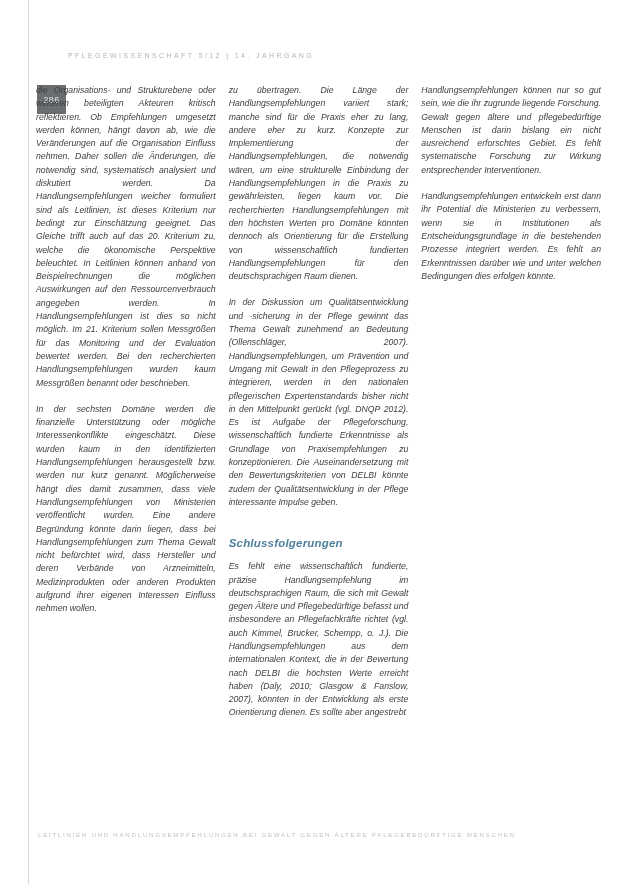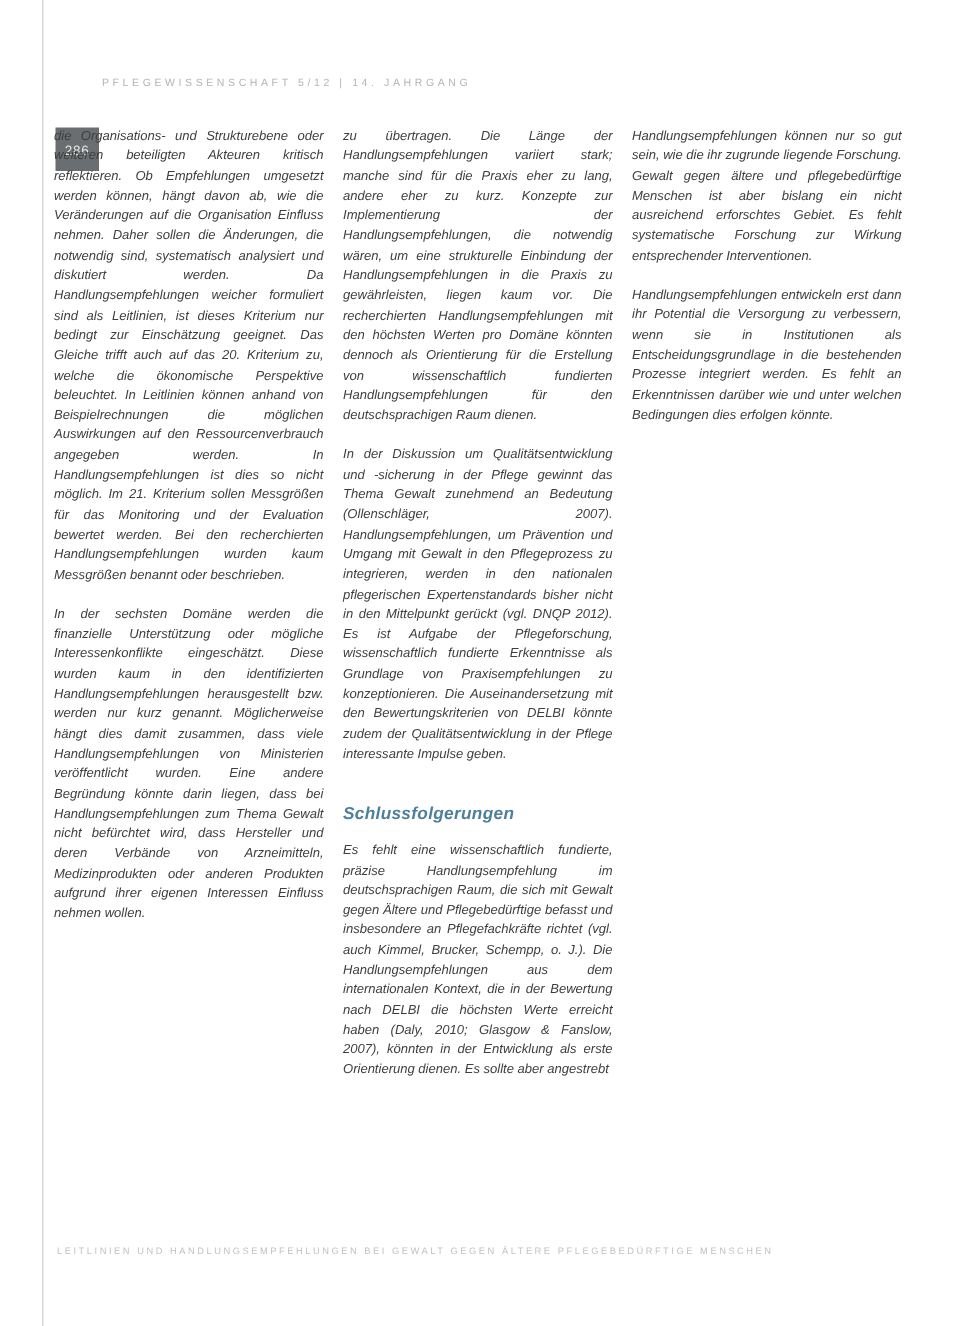--- a/index.html
+++ b/index.html
@@ -108,21 +108,21 @@
     </div>
 
     <div class="col">
       <p>zu übertragen. Die Länge der Handlungsempfehlungen variiert stark; manche sind für die Praxis eher zu lang, andere eher zu kurz. Konzepte zur Implementierung der Handlungsempfehlungen, die notwendig wären, um eine strukturelle Einbindung der Handlungsempfehlungen in die Praxis zu gewährleisten, liegen kaum vor. Die recherchierten Handlungsempfehlungen mit den höchsten Werten pro Domäne könnten dennoch als Orientierung für die Erstellung von wissenschaftlich fundierten Handlungsempfehlungen für den deutschsprachigen Raum dienen.</p>
       <p>In der Diskussion um Qualitätsentwicklung und -sicherung in der Pflege gewinnt das Thema Gewalt zunehmend an Bedeutung (Ollenschläger, 2007). Handlungsempfehlungen, um Prävention und Umgang mit Gewalt in den Pflegeprozess zu integrieren, werden in den nationalen pflegerischen Expertenstandards bisher nicht in den Mittelpunkt gerückt (vgl. DNQP 2012). Es ist Aufgabe der Pflegeforschung, wissenschaftlich fundierte Erkenntnisse als Grundlage von Praxisempfehlungen zu konzeptionieren. Die Auseinandersetzung mit den Bewertungskriterien von DELBI könnte zudem der Qualitätsentwicklung in der Pflege interessante Impulse geben.</p>
       <h2 class="section-heading" style="color: rgb(78, 127, 156); margin-top: 28px;">Schlussfolgerungen</h2>
       <p>Es fehlt eine wissenschaftlich fundierte, präzise Handlungsempfehlung im deutschsprachigen Raum, die sich mit Gewalt gegen Ältere und Pflegebedürftige befasst und insbesondere an Pflegefachkräfte richtet (vgl. auch Kimmel, Brucker, Schempp, o. J.). Die Handlungsempfehlungen aus dem internationalen Kontext, die in der Bewertung nach DELBI die höchsten Werte erreicht haben (Daly, 2010; Glasgow &amp; Fanslow, 2007), könnten in der Entwicklung als erste Orientierung dienen. Es sollte aber angestrebt</p>
     </div>
 
     <div class="col">
-      <p>Handlungsempfehlungen können nur so gut sein, wie die ihr zugrunde liegende Forschung. Gewalt gegen ältere und pflegebedürftige Menschen ist aber bislang ein nicht ausreichend erforschtes Gebiet. Es fehlt systematische Forschung zur Wirkung entsprechender Interventionen.</p>
-      <p>Handlungsempfehlungen entwickeln erst dann ihr Potential die Versorgung zu verbessern, wenn sie in Institutionen als Entscheidungsgrundlage in die bestehenden Prozesse integriert werden. Es fehlt an Erkenntnissen darüber wie und unter welchen Bedingungen dies erfolgen könnte.</p>
+      <p>Handlungsempfehlungen können nur so gut sein, wie die ihr zugrunde liegende Forschung. Gewalt gegen ältere und pflegebedürftige Menschen ist darin bislang ein nicht ausreichend erforschtes Gebiet. Es fehlt systematische Forschung zur Wirkung entsprechender Interventionen.</p>
+      <p>Handlungsempfehlungen entwickeln erst dann ihr Potential die Ministerien zu verbessern, wenn sie in Institutionen als Entscheidungsgrundlage in die bestehenden Prozesse integriert werden. Es fehlt an Erkenntnissen darüber wie und unter welchen Bedingungen dies erfolgen könnte.</p>
     </div>
 
   </div>
 
   <div class="running-footer">Leitlinien und Handlungsempfehlungen bei Gewalt gegen ältere pflegebedürftige Menschen</div>
 
 </div>
 
 </body></html>

